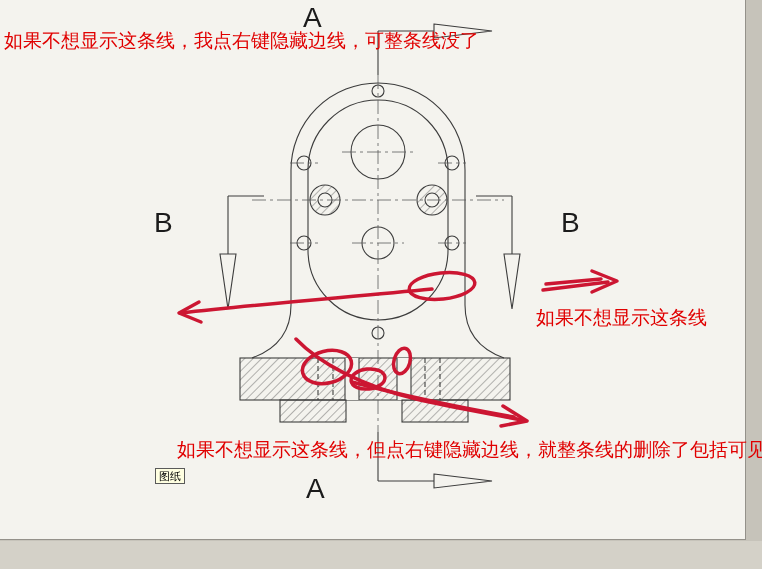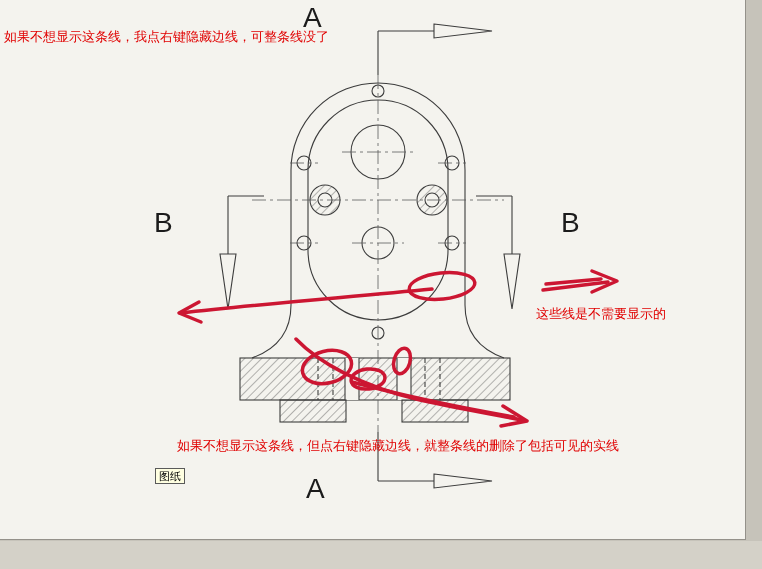--- a/index.html
+++ b/index.html
@@ -12,22 +12,22 @@
     background:#f4f3ee;border-right:1px solid #94918a;border-bottom:1px solid #94918a;
     box-sizing:border-box;
   }
   .bottom-strip{position:absolute;left:0;top:541px;width:762px;height:28px;background:#d4d1c8;}
   svg.overlay{position:absolute;left:0;top:0;}
   .letter{
     position:absolute;color:#1b1b1b;font-size:28px;line-height:1;
     font-family:"Liberation Sans",sans-serif;
   }
   .rednote{
-    position:absolute;color:#e00000;font-size:13px;line-height:1.2;white-space:nowrap;
-    font-family:Liberation Mono, monospace;
+    position:absolute;color:#e00000;font-size:19px;line-height:1.2;white-space:nowrap;
+    font-family:Liberation Sans, sans-serif;
   }
   .tooltip{
     position:absolute;left:155px;top:436px;background:#ffffe1;border:1px solid #5a5a5a;
     color:#000;font-size:11px;line-height:14px;padding:0 3px;z-index:5;
     font-family:"Liberation Sans",sans-serif;
     margin-top:32px;
   }
 </style>
 </head>
 <body>
@@ -141,16 +141,16 @@
     </g>
   </g>
 </svg>
 
 <div class="letter" style="left:303px;top:4px">A</div>
 <div class="letter" style="left:306px;top:475px">A</div>
 <div class="letter" style="left:154px;top:209px">B</div>
 <div class="letter" style="left:561px;top:209px">B</div>
 
 <div class="rednote" style="left:4px;top:30px">如果不想显示这条线，我点右键隐藏边线，可整条线没了</div>
-<div class="rednote" style="left:536px;top:307px">这些线是不需要显示的</div>
+<div class="rednote" style="left:536px;top:307px">如果不想显示这条线</div>
 <div class="rednote" style="left:177px;top:439px">如果不想显示这条线，但点右键隐藏边线，就整条线的删除了包括可见的实线</div>
 
 <div class="tooltip">图纸</div>
 
 </body></html>

